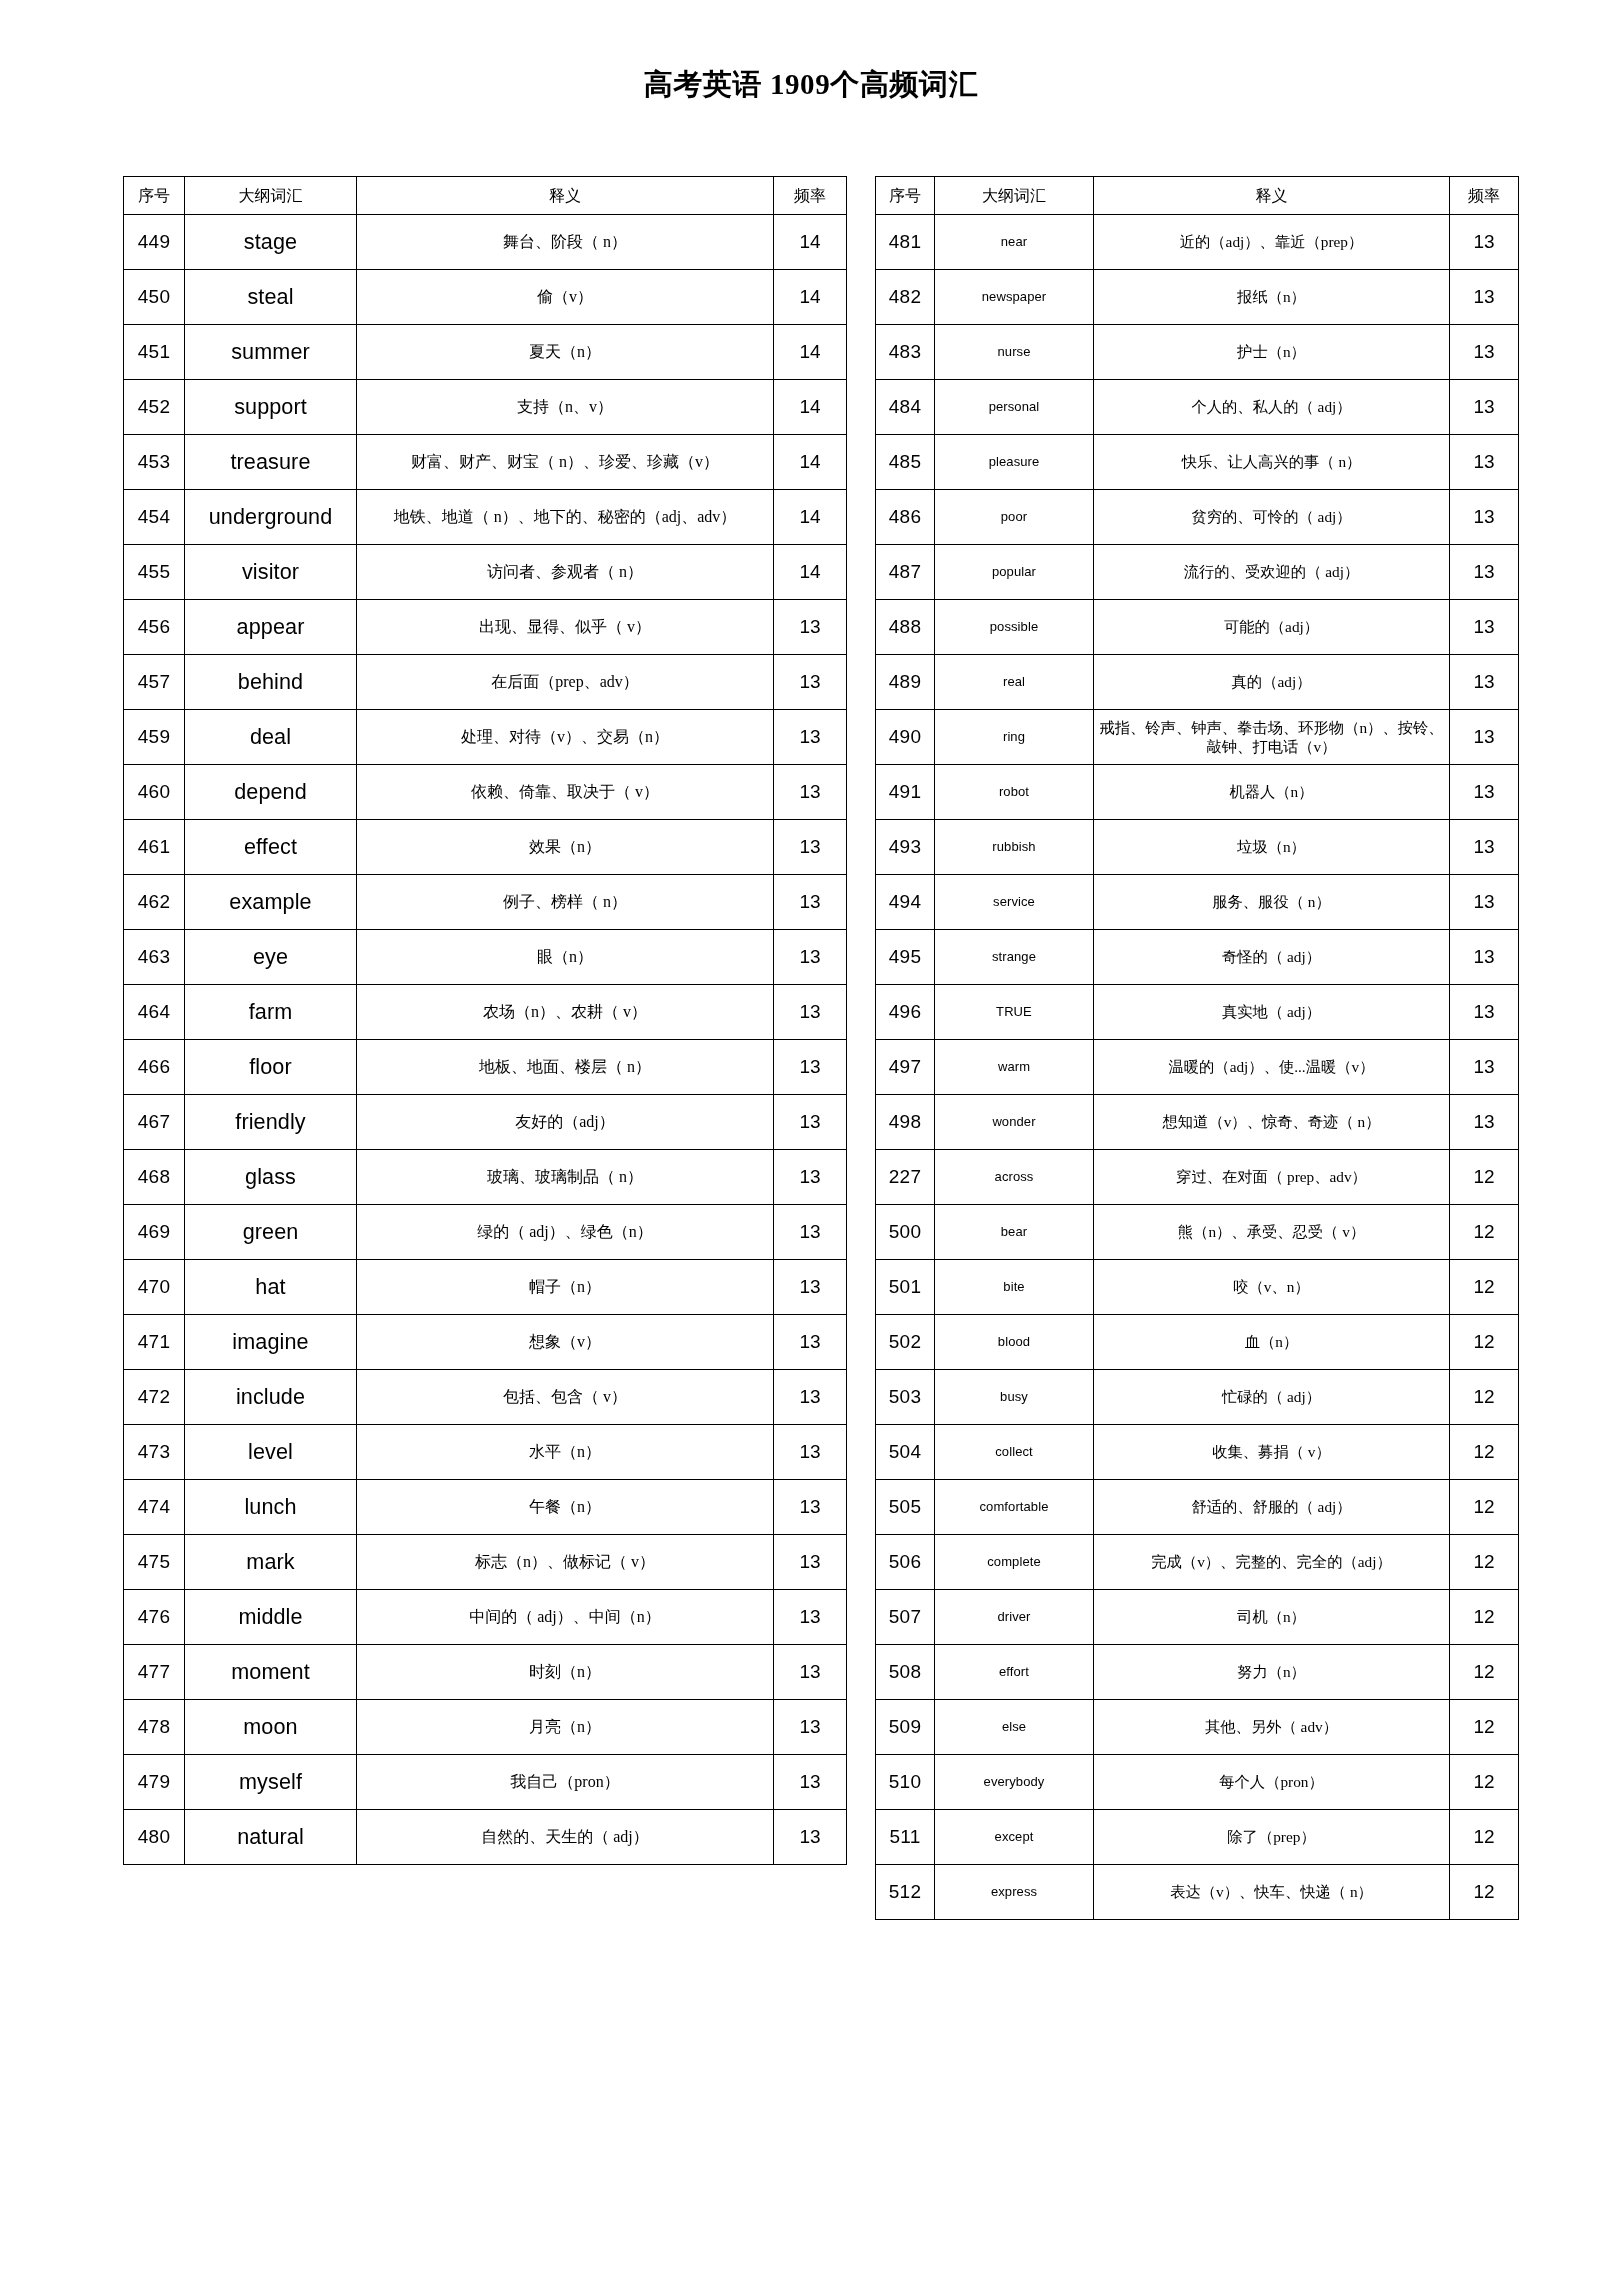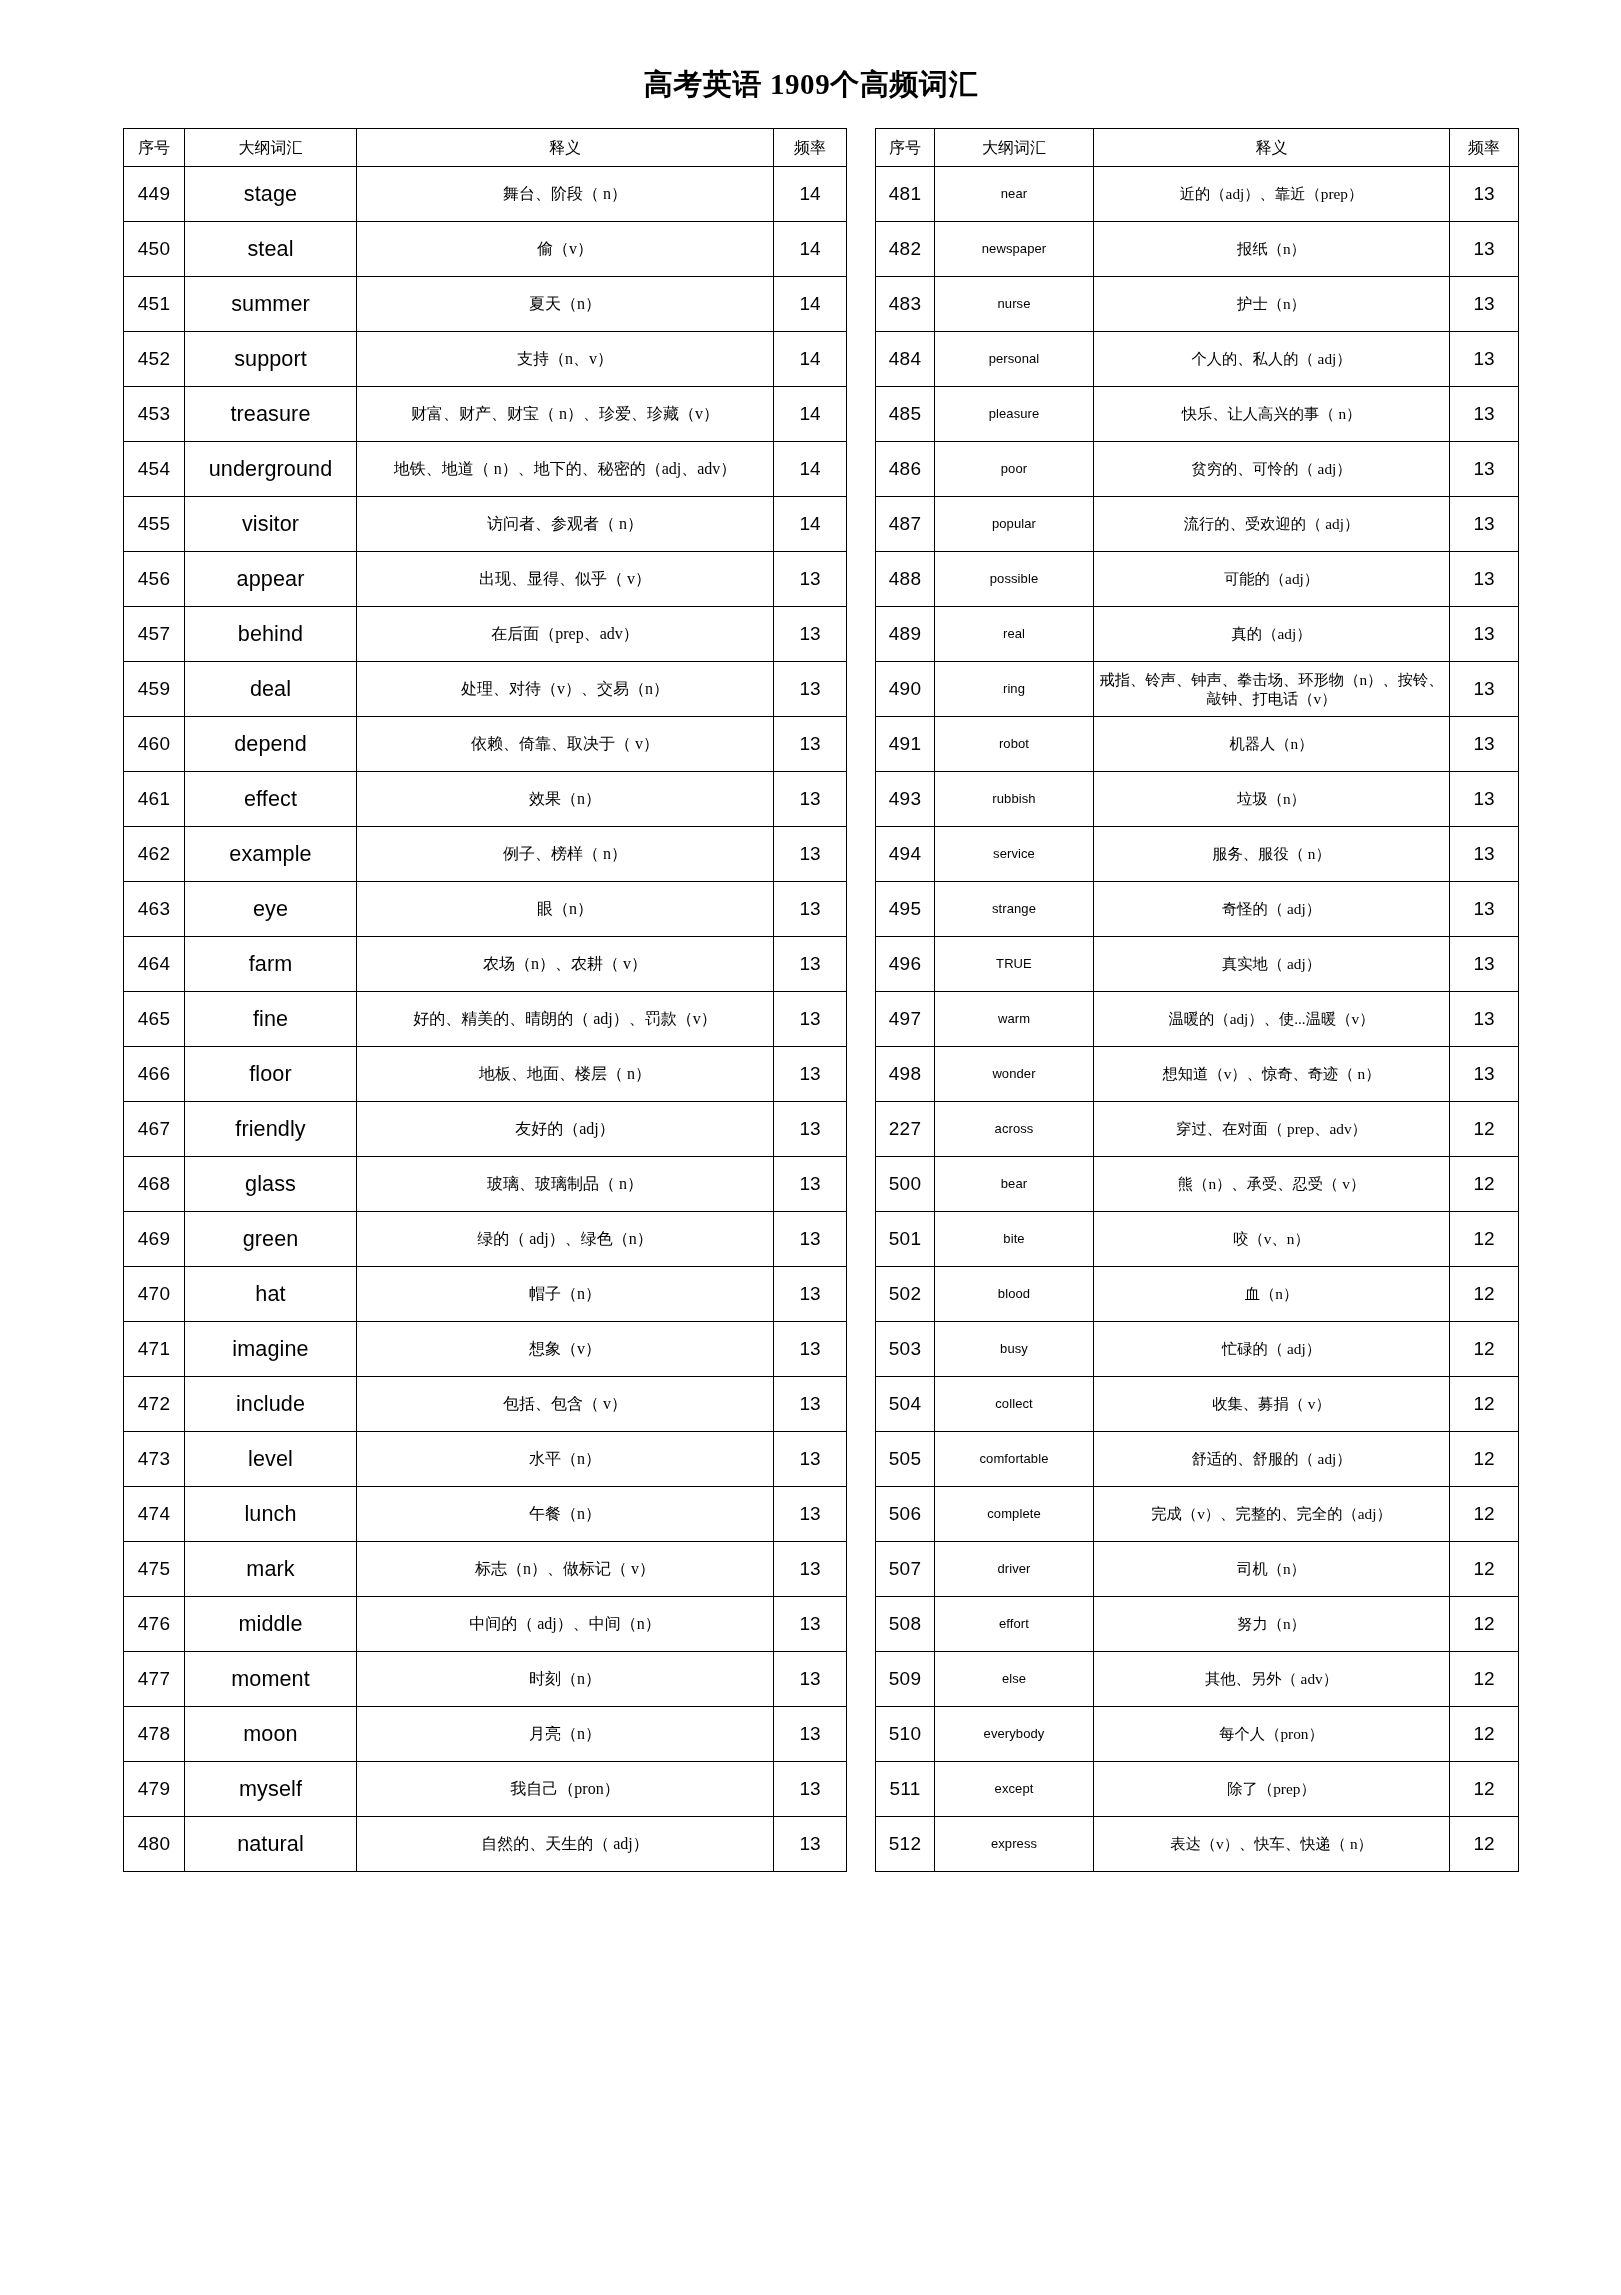--- a/index.html
+++ b/index.html
@@ -39,20 +39,21 @@
     align-items: flex-start;
     padding: 27px 111px 0 115px;
     box-sizing: border-box;
     width: 1622px;
   }
   table.vocab {
     border-collapse: collapse;
     table-layout: fixed;
     border: 1.3px solid #000;
     background: #fff;
+    margin-top: 48px;
   }
   table.vocab.left  { width: 722px; }
   table.vocab.right { width: 643px; }
 
   table.vocab col.c-num  { width: 61px; }
   table.vocab col.c-word { width: 172px; }
   table.vocab col.c-def  { width: 417px; }
   table.vocab col.c-freq { width: 73px; }
 
   table.vocab.right col.c-num  { width: 59px; }
@@ -213,26 +214,20 @@
             <td class="def">眼（n）</td>
             <td class="freq">13</td>
           </tr>
           <tr class="row">
             <td class="num">464</td>
             <td class="word">farm</td>
             <td class="def">农场（n）、农耕（ v）</td>
             <td class="freq">13</td>
           </tr>
           <tr class="row">
-            <td class="num">465</td>
-            <td class="word">fine</td>
-            <td class="def">好的、精美的、晴朗的（ adj）、罚款（v）</td>
-            <td class="freq">13</td>
-          </tr>
-          <tr class="row">
             <td class="num">466</td>
             <td class="word">floor</td>
             <td class="def">地板、地面、楼层（ n）</td>
             <td class="freq">13</td>
           </tr>
           <tr class="row">
             <td class="num">467</td>
             <td class="word">friendly</td>
             <td class="def">友好的（adj）</td>
             <td class="freq">13</td>

